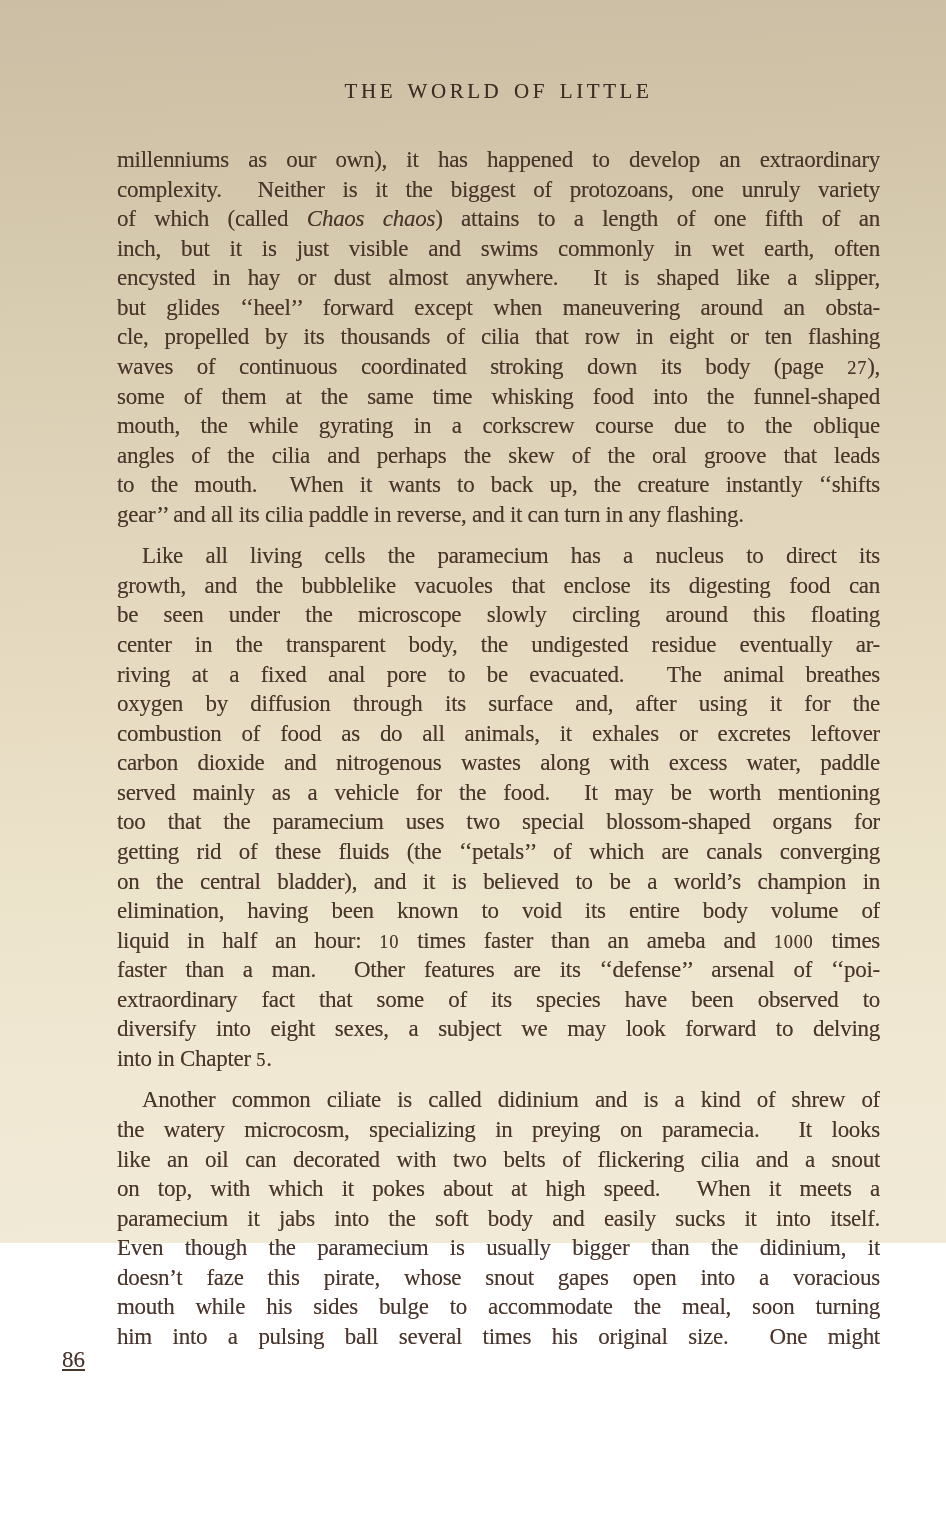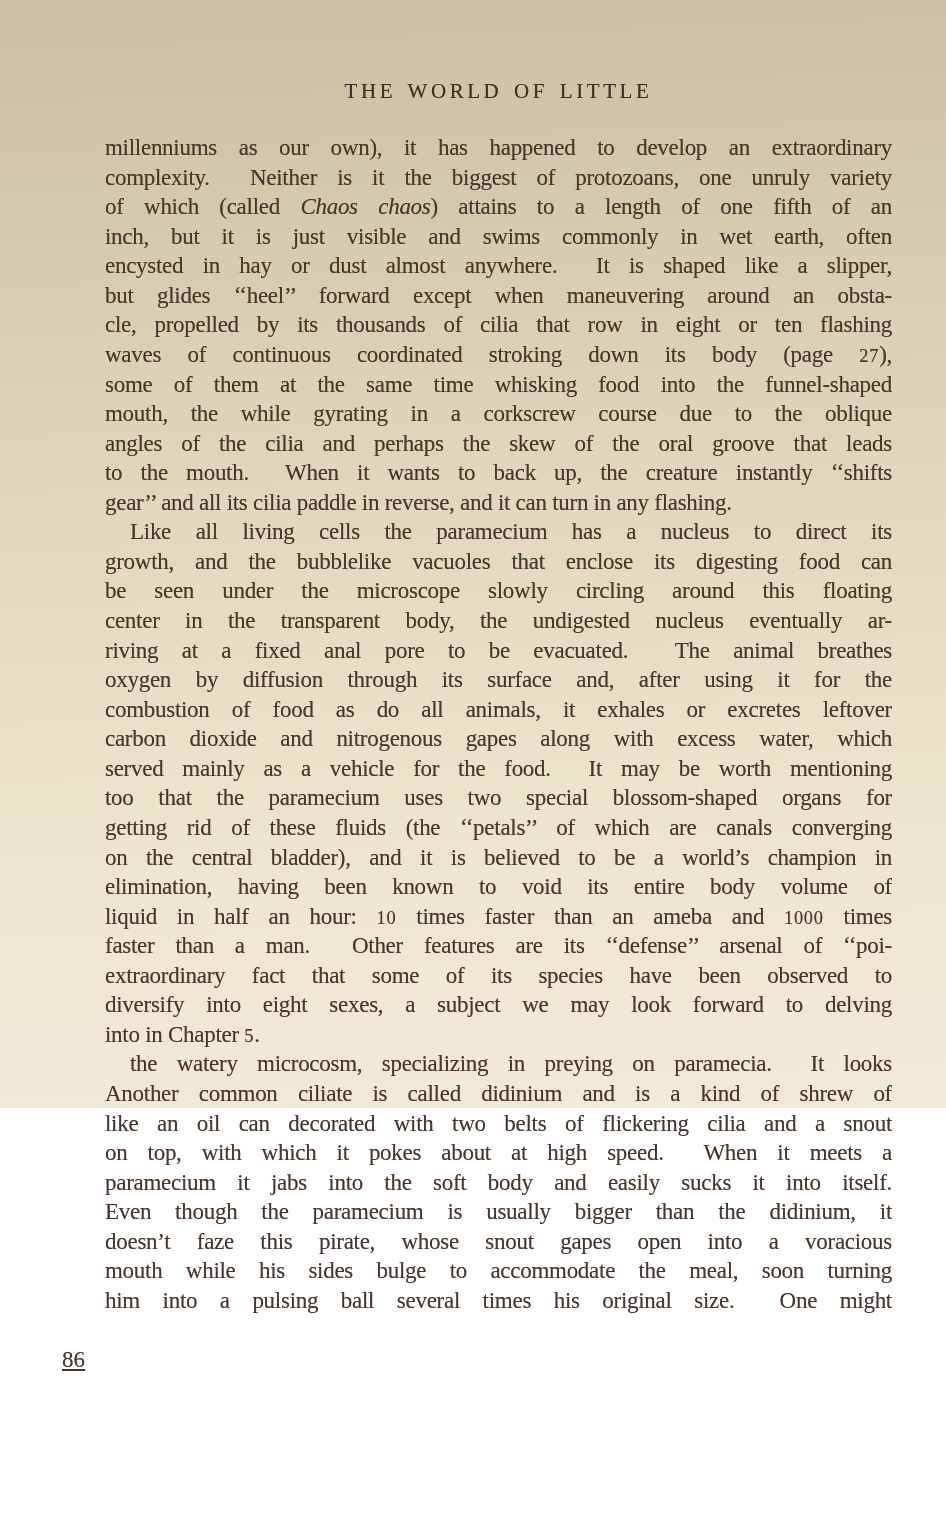--- a/index.html
+++ b/index.html
@@ -3,21 +3,21 @@
 <meta charset="utf-8">
 <style>
   html, body { margin: 0; padding: 0; }
   body {
     width: 946px; height: 1532px;
     overflow: hidden;
     font-family: "Liberation Serif", "DejaVu Serif", serif;
   }
   .page {
     position: relative;
-    width: 946px; height: 1108px;
+    width: 946px; height: 1243px;
     background: linear-gradient(178deg,
       #cbbea4 0%, #d0c3a8 10%, #d8ccb1 25%, #e0d5ba 40%,
       #e7dcc2 55%, #ece3cb 70%, #f0e8d3 85%, #f1ead7 100%);
     color: #4a352b;
   }
   .running-head {
     position: absolute;
     left: 105px; top: 79px; width: 787px;
     text-align: center;
     font-size: 21px;
@@ -28,21 +28,21 @@
     text-shadow: 0 0 0.5px rgba(62,45,37,0.55);
   }
   .body-text {
     position: absolute;
     left: 105px; top: 133px; width: 787px;
     font-size: 23px;
     line-height: 29.57px;
     letter-spacing: -0.012em;
     text-shadow: 0 0 0.5px rgba(74,53,43,0.5);
   }
-  .para { margin: 0; }
+  .para { margin: 12px; }
   .line {
     height: 29.57px;
     overflow: hidden;
     text-align: justify;
     text-align-last: justify;
   }
   .line.last { text-align-last: left; }
   .para.indent .line:first-child { text-indent: 25px; }
   .line i { font-style: italic; }
   .os { font-size: 0.8em; letter-spacing: 0.04em; }
@@ -74,39 +74,39 @@
         <div class="line">some of them at the same time whisking food into the funnel-shaped</div>
         <div class="line">mouth, the while gyrating in a corkscrew course due to the oblique</div>
         <div class="line">angles of the cilia and perhaps the skew of the oral groove that leads</div>
         <div class="line">to the mouth.&nbsp; When it wants to back up, the creature instantly ‘‘shifts</div>
         <div class="line last">gear’’ and all its cilia paddle in reverse, and it can turn in any flashing.</div>
       </div>
       <div class="para indent">
         <div class="line">Like all living cells the paramecium has a nucleus to direct its</div>
         <div class="line">growth, and the bubblelike vacuoles that enclose its digesting food can</div>
         <div class="line">be seen under the microscope slowly circling around this floating</div>
-        <div class="line">center in the transparent body, the undigested nucleus eventually ar-</div>
+        <div class="line">center in the transparent body, the undigested residue eventually ar-</div>
         <div class="line">riving at a fixed anal pore to be evacuated.&nbsp; The animal breathes</div>
         <div class="line">oxygen by diffusion through its surface and, after using it for the</div>
         <div class="line">combustion of food as do all animals, it exhales or excretes leftover</div>
-        <div class="line">carbon dioxide and nitrogenous gapes along with excess water, which</div>
+        <div class="line">carbon dioxide and nitrogenous wastes along with excess water, paddle</div>
         <div class="line">served mainly as a vehicle for the food.&nbsp; It may be worth mentioning</div>
         <div class="line">too that the paramecium uses two special blossom-shaped organs for</div>
         <div class="line">getting rid of these fluids (the ‘‘petals’’ of which are canals converging</div>
         <div class="line">on the central bladder), and it is believed to be a world’s champion in</div>
         <div class="line">elimination, having been known to void its entire body volume of</div>
         <div class="line">liquid in half an hour: <span class="os">10</span> times faster than an ameba and <span class="os">1000</span> times</div>
         <div class="line">faster than a man.&nbsp; Other features are its ‘‘defense’’ arsenal of ‘‘poi-</div>
         <div class="line">extraordinary fact that some of its species have been observed to</div>
         <div class="line">diversify into eight sexes, a subject we may look forward to delving</div>
         <div class="line last">into in Chapter <span class="os">5</span>.</div>
       </div>
       <div class="para indent">
+        <div class="line">Another common ciliate is called didinium and is a kind of shrew of</div>
         <div class="line">the watery microcosm, specializing in preying on paramecia.&nbsp; It looks</div>
-        <div class="line">Another common ciliate is called didinium and is a kind of shrew of</div>
         <div class="line">like an oil can decorated with two belts of flickering cilia and a snout</div>
         <div class="line">on top, with which it pokes about at high speed.&nbsp; When it meets a</div>
         <div class="line">paramecium it jabs into the soft body and easily sucks it into itself.</div>
         <div class="line">Even though the paramecium is usually bigger than the didinium, it</div>
         <div class="line">doesn’t faze this pirate, whose snout gapes open into a voracious</div>
         <div class="line">mouth while his sides bulge to accommodate the meal, soon turning</div>
         <div class="line">him into a pulsing ball several times his original size.&nbsp; One might</div>
       </div>
     </div>
 

